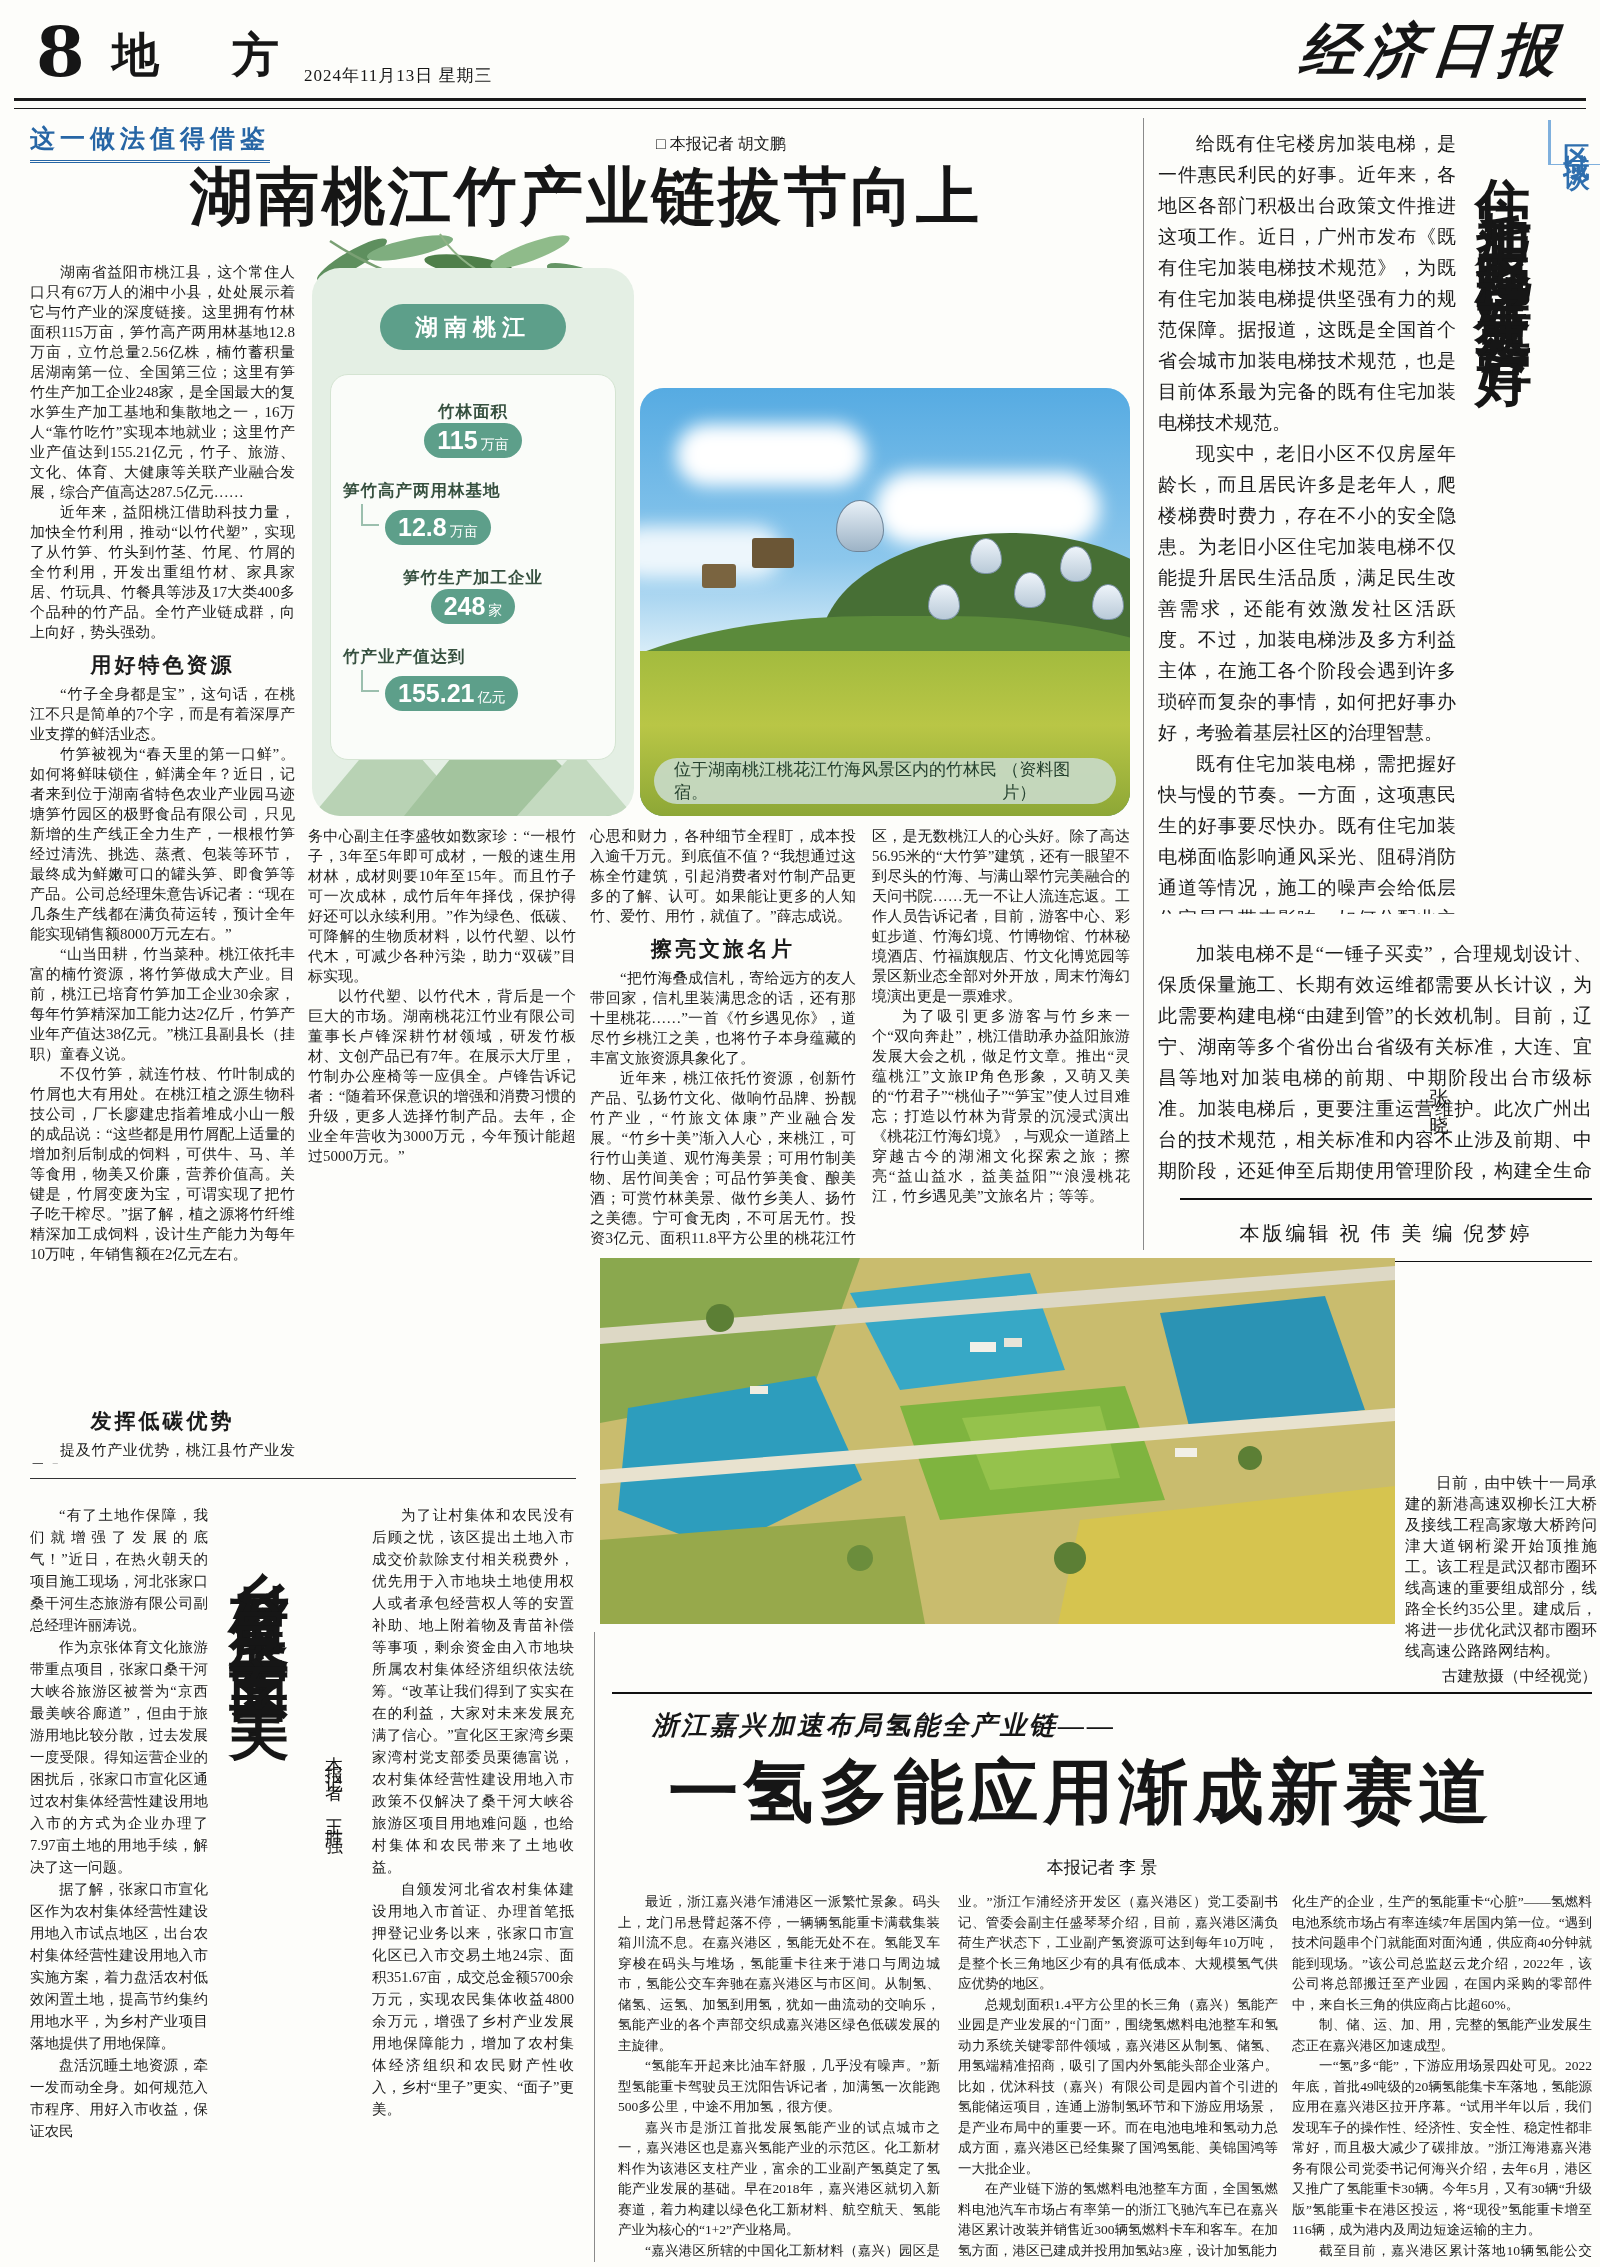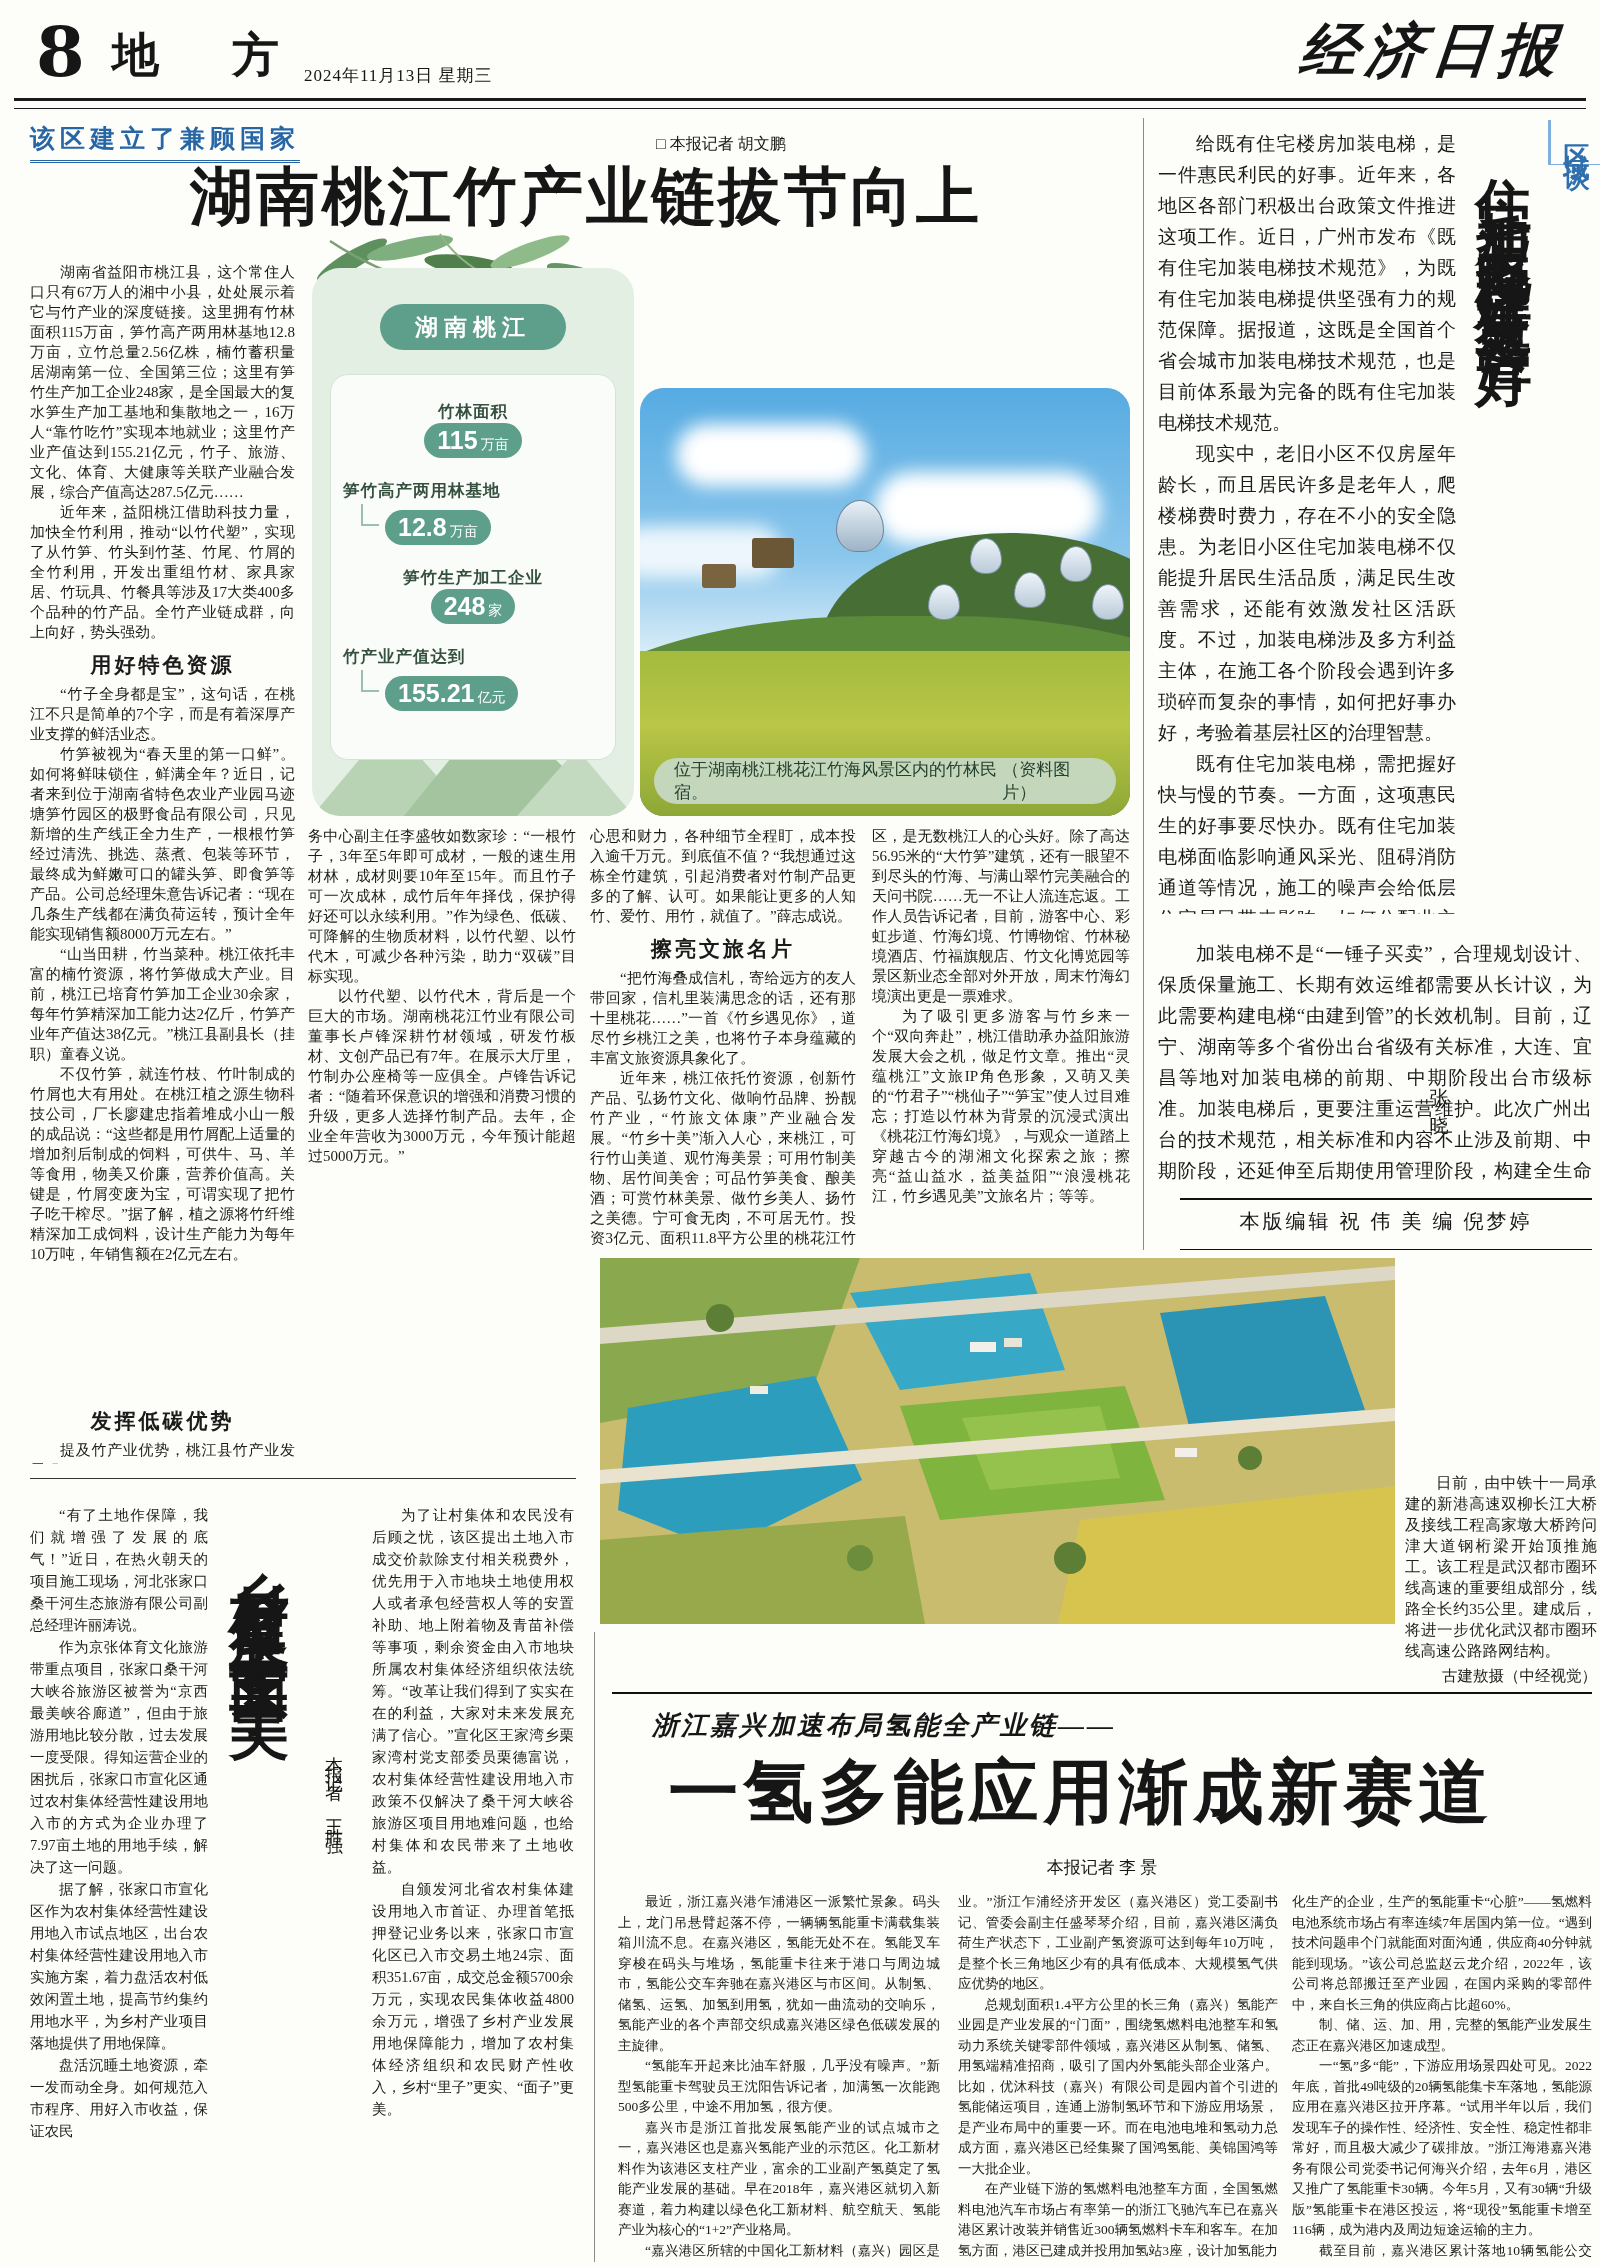--- a/index.html
+++ b/index.html
@@ -69,21 +69,21 @@
   #vdiv-right{left:1143px;top:118px;height:1132px;border-left:1px solid #8a8a8a;}
   #rt-label{left:1548px;top:120px;writing-mode:vertical-rl;font-size:26px;font-weight:bold;color:#2f6fae;
             letter-spacing:10px;border-left:3px solid #7fb0dd;border-bottom:1.5px solid #7fb0dd;
             padding:4px 6px 10px 9px;font-family:"Liberation Sans",sans-serif;}
   #rt-headline{left:1466px;top:134px;writing-mode:vertical-rl;font-size:56px;font-weight:900;letter-spacing:16px;
             font-family:"Liberation Sans","DejaVu Sans",sans-serif;}
   #rt-author{left:1426px;top:1072px;writing-mode:vertical-rl;font-size:19px;letter-spacing:12px;}
   #rt-narrow{left:1158px;top:128px;width:298px;height:786px;font-size:19px;line-height:31px;}
   #rt-wide{left:1158px;top:938px;width:434px;height:252px;font-size:19px;line-height:31px;}
   #editor-box{left:1180px;top:1198px;width:412px;border-top:2.5px solid #111;border-bottom:1.5px solid #111;
-            padding:8px 0 14px;text-align:center;font-size:20px;letter-spacing:3px;}
+            padding:20px 0 14px;text-align:center;font-size:20px;letter-spacing:3px;}
   
   #aerial{left:600px;top:1258px;width:795px;height:366px;overflow:hidden;}
   #aerial-cap{left:1405px;top:1472px;width:192px;font-size:15.5px;line-height:21px;text-align:justify;color:#222;}
   #aerial-cap .credit{text-align:right;text-indent:0;margin-top:4px;}
   #aerial-cap p{margin:0;text-indent:2em;}
   
   #vdiv-bottom{left:594px;top:1632px;height:630px;border-left:1px solid #8a8a8a;}
   #h2-rule{left:612px;top:1692px;width:980px;border-top:2px solid #111;}
   #h2-kicker{left:652px;top:1708px;font-size:26px;letter-spacing:3px;font-weight:bold;font-style:italic;}
   #h2-headline{left:591px;top:1746px;width:980px;text-align:center;font-size:70px;font-weight:900;
@@ -105,21 +105,21 @@
 <body>
 
 <div id="paper">
 
   <div class="abs" id="pagenum">8</div>
   <div class="abs" id="section">地 方</div>
   <div class="abs" id="pdate">2024年11月13日 星期三</div>
   <div class="abs" id="masthead">经济日报</div>
   <div class="abs" id="hrule"></div>
 
-  <div class="abs" id="kicker">该区建立了兼顾国家</div>
+  <div class="abs" id="kicker">这一做法值得借鉴</div>
   <div class="abs" id="main-byline">□ 本报记者 胡文鹏</div>
   <div class="abs" id="main-headline">湖南桃江竹产业链拔节向上</div>
 
   <div class="tcol" id="col1">
       <p class="seg p">湖南省益阳市桃江县，这个常住人口只有67万人的湘中小县，处处展示着它与竹产业的深度链接。这里拥有竹林面积115万亩，笋竹高产两用林基地12.8万亩，立竹总量2.56亿株，楠竹蓄积量居湖南第一位、全国第三位；这里有笋竹生产加工企业248家，是全国最大的复水笋生产加工基地和集散地之一，16万人“靠竹吃竹”实现本地就业；这里竹产业产值达到155.21亿元，竹子、旅游、文化、体育、大健康等关联产业融合发展，综合产值高达287.5亿元……</p>
       <p class="seg p">近年来，益阳桃江借助科技力量，加快全竹利用，推动“以竹代塑”，实现了从竹笋、竹头到竹茎、竹尾、竹屑的全竹利用，开发出重组竹材、家具家居、竹玩具、竹餐具等涉及17大类400多个品种的竹产品。全竹产业链成群，向上向好，势头强劲。</p>
       <p class="seg sub">用好特色资源</p>
       <p class="seg p">“竹子全身都是宝”，这句话，在桃江不只是简单的7个字，而是有着深厚产业支撑的鲜活业态。</p>
       <p class="seg p">竹笋被视为“春天里的第一口鲜”。如何将鲜味锁住，鲜满全年？近日，记者来到位于湖南省特色农业产业园马迹塘笋竹园区的极野食品有限公司，只见新增的生产线正全力生产，一根根竹笋经过清洗、挑选、蒸煮、包装等环节，最终成为鲜嫩可口的罐头笋、即食笋等产品。公司总经理朱意告诉记者：“现在几条生产线都在满负荷运转，预计全年能实现销售额8000万元左右。”</p>
       <p class="seg p">“山当田耕，竹当菜种。桃江依托丰富的楠竹资源，将竹笋做成大产业。目前，桃江已培育竹笋加工企业30余家，每年竹笋精深加工能力达2亿斤，竹笋产业年产值达38亿元。”桃江县副县长（挂职）童春义说。</p>

